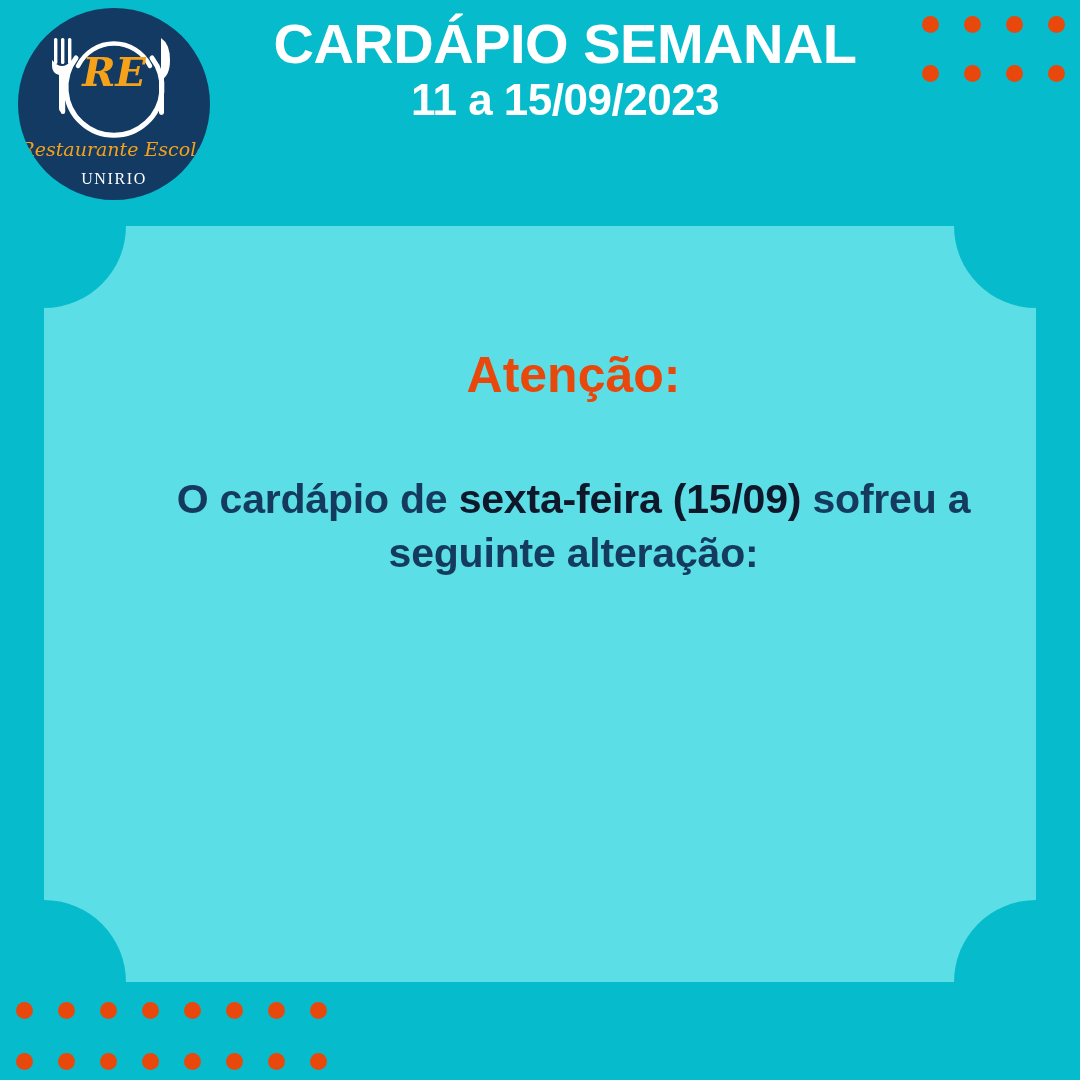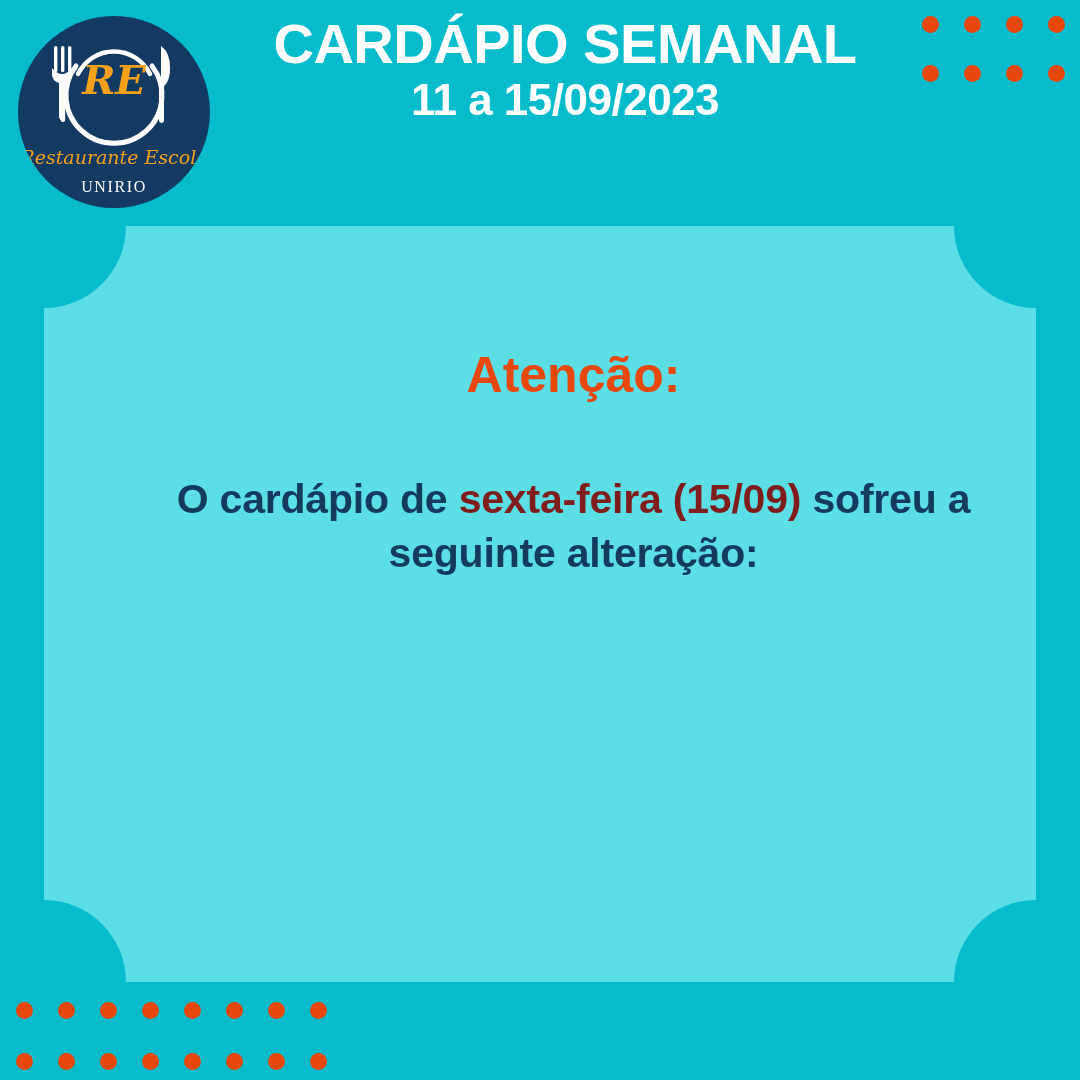--- a/index.html
+++ b/index.html
@@ -18,21 +18,21 @@
     width: 1080px;
     height: 1080px;
     background: #06bccc;
     overflow: hidden;
   }
 
   
   #logo {
     position: absolute;
     left: 18px;
-    top: 16px;
+    top: 8px;
     width: 192px;
     height: 192px;
     border-radius: 50%;
     background: #123a63;
     overflow: hidden;
   }
   #logo svg { display: block; width: 192px; height: 192px; }
 
   
   #header-title {
@@ -100,21 +100,21 @@
 
   .body-block {
     font-size: 41px;
     font-weight: 700;
     line-height: 1.32;
     color: #143a5e;
     letter-spacing: -0.2px;
   }
   #para-1 { margin: 72px auto 0; width: 880px; }
   #para-2 { margin: 78px auto 0; width: 880px; }
-  .hl { color: #7f1d1d; }
+  .hl { color: #0f172a; }
 </style>
 </head>
 <body>
 
 <div id="poster">
 
   <div id="logo">
     <svg viewBox="0 0 192 192" xmlns="http://www.w3.org/2000/svg">
 
       <path d="M 60 58 A 40 40 0 0 1 132 58" fill="none" stroke="#ffffff" stroke-width="4.5" stroke-linecap="round"></path>

